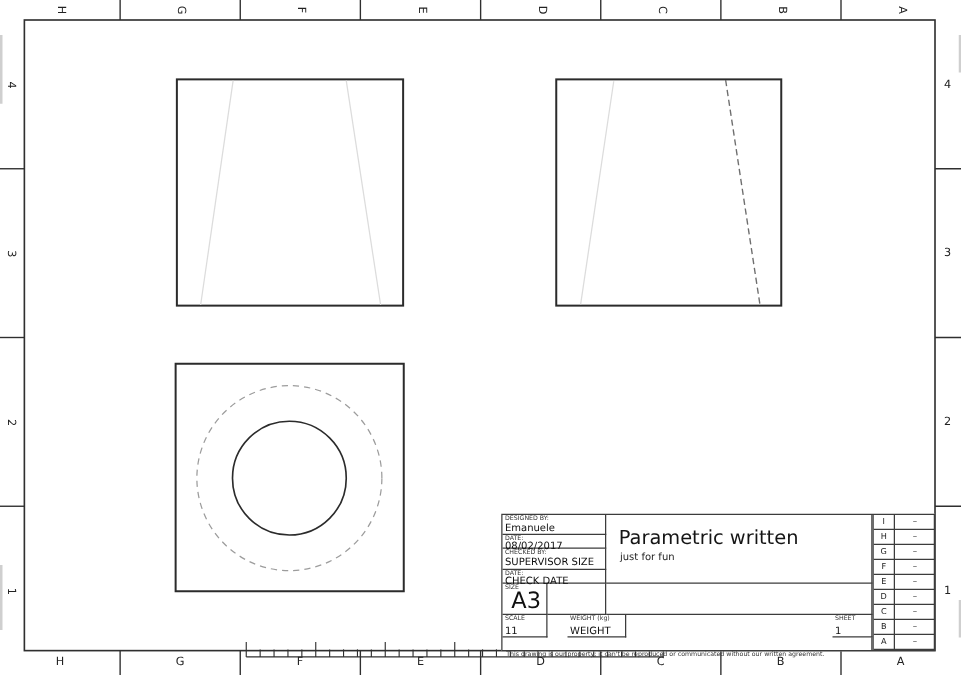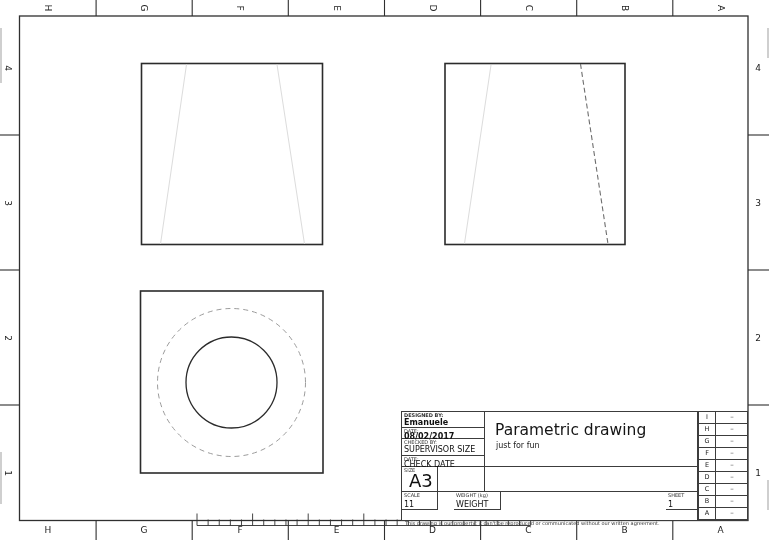--- a/index.html
+++ b/index.html
@@ -166,45 +166,45 @@
   <div class="zlabel rot" style="left:8px;top:337.5px;">2</div>
   <div class="zlabel rot" style="left:8px;top:472.5px;">1</div>
 
   <div class="zlabel" style="left:758px;top:67.5px;">4</div>
   <div class="zlabel" style="left:758px;top:202.5px;">3</div>
   <div class="zlabel" style="left:758px;top:337.5px;">2</div>
   <div class="zlabel" style="left:758px;top:472.5px;">1</div>
 
   <div id="tblock">
 
-    <div class="cell" style="left:0;top:0;width:83px;height:16px;font-weight:bold;">
+    <div class="cell" style="left:0;top:0;width:83px;height:16px;">
       <span class="cap">DESIGNED BY:</span>
       <span class="val">Emanuele</span>
     </div>
     <div class="cell" style="left:0;top:16px;width:83px;height:11px;">
       <span class="cap">DATE:</span>
-      <span class="val" style="margin-top:-2px;font-weight:bold;">08/02/2017</span>
+      <span class="val" style="margin-top:-2px;">08/02/2017</span>
     </div>
     <div class="cell" style="left:0;top:27px;width:83px;height:17px;">
       <span class="cap">CHECKED BY:</span>
       <span class="val">SUPERVISOR SIZE</span>
     </div>
     <div class="cell" style="left:0;top:44px;width:83px;height:11px;">
       <span class="cap">DATE:</span>
       <span class="val" style="margin-top:-2px;">CHECK DATE</span>
     </div>
 
     <div class="cell" style="left:0;top:55px;width:36px;height:25px;">
       <span class="cap">SIZE</span>
       <span class="val big">A3</span>
     </div>
     <div class="cell" style="left:36px;top:55px;width:47px;height:25px;"></div>
 
     <div class="cell" style="left:83px;top:0;width:213px;height:55px;">
-      <div class="title-main">Parametric drawing</div>
+      <div class="title-main">Parametric written</div>
       <div class="title-sub">just for fun</div>
     </div>
     <div class="cell" style="left:83px;top:55px;width:213px;height:25px;"></div>
 
     <div class="cell" style="left:0;top:80px;width:36px;height:18px;">
       <span class="cap">SCALE</span>
       <span class="val" style="margin-top:2px;">11</span>
     </div>
     <div class="cell" style="left:52px;top:80px;width:47px;height:18px;">
       <span class="cap">WEIGHT (kg)</span>

